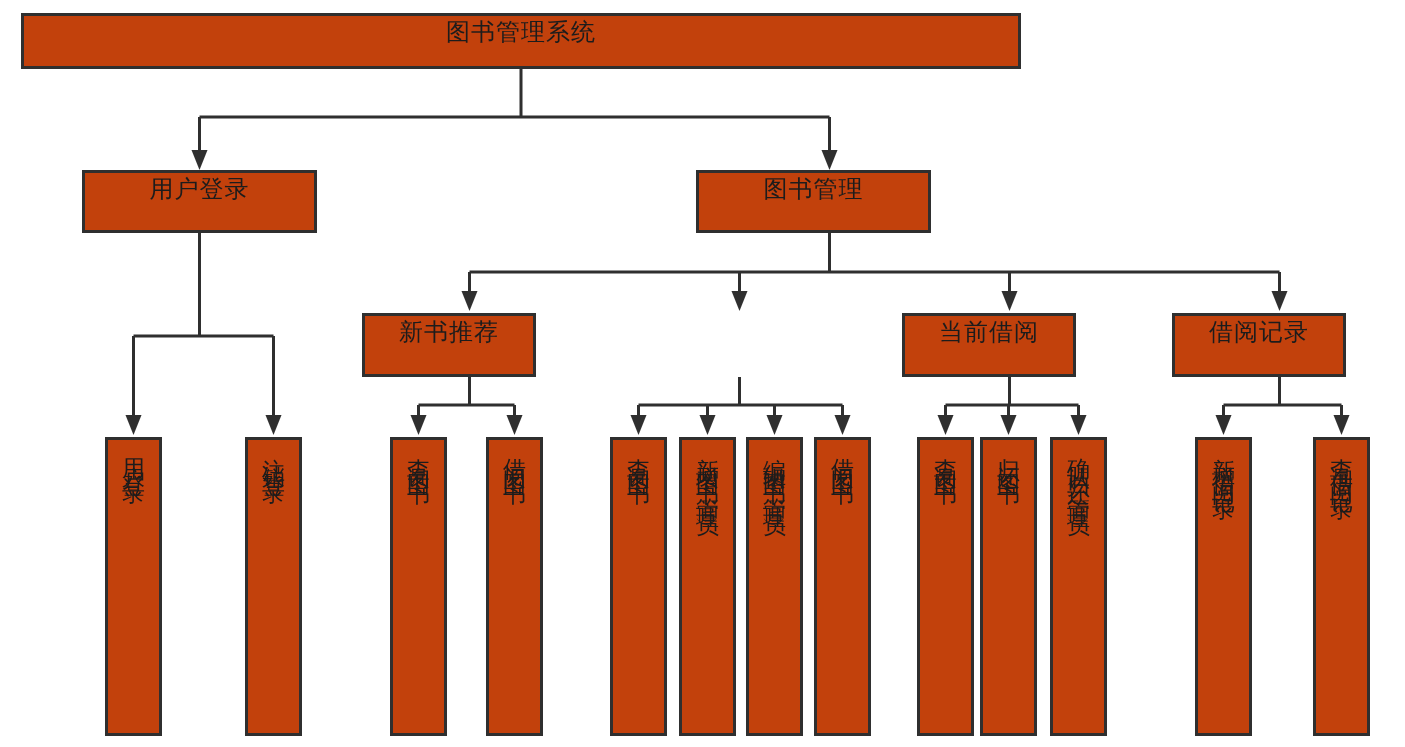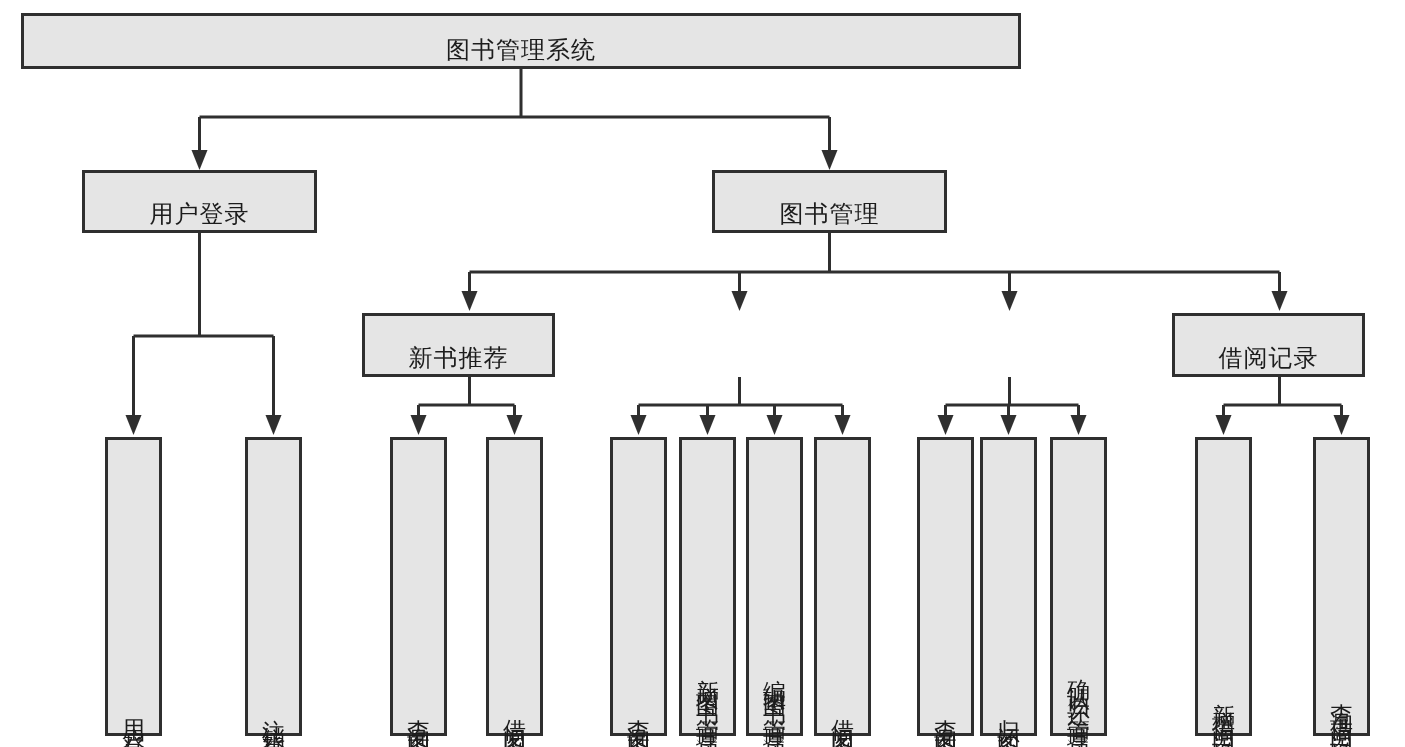--- a/index.html
+++ b/index.html
@@ -13,41 +13,41 @@
   }
   .connectors {
     position: absolute;
     left: 0; top: 0;
     width: 1405px; height: 747px;
     z-index: 1;
   }
   .node {
     position: absolute;
     box-sizing: border-box;
-    background: #e5e5e5;
+    background: #c2410c;
     border: 3px solid #2f2f2f;
     display: flex;
-    align-items: flex-end;
+    align-items: flex-start;
     justify-content: center;
     z-index: 2;
     color: #1c1c1c;
     font-family: Liberation Serif, serif;
   }
   .node-root {
     left: 21px; top: 13px;
     width: 1000px; height: 56px;
     font-size: 24px;
     letter-spacing: 1px;
   }
   .node-l2 {
     top: 170px; width: 235px; height: 63px;
     font-size: 24px; letter-spacing: 1px;
   }
   .node-l3 {
-    top: 313px; width: 193px; height: 64px;
+    top: 313px; width: 174px; height: 64px;
     font-size: 24px; letter-spacing: 1px;
   }
   .node-leaf {
     top: 437px; width: 57px; height: 299px;
   }
   .vtext {
     writing-mode: vertical-rl;
     text-orientation: mixed;
     font-size: 23px;
     letter-spacing: 8px;
@@ -134,27 +134,30 @@
     </g>
   </svg>
 
   <div class="node node-root">
     <span>图书管理系统</span>
   </div>
 
   <div class="node node-l2" style="left:82px">
     <span>用户登录</span>
   </div>
-  <div class="node node-l2" style="left:712px">
+  <div class="node node-l2" style="left:696px">
     <span>图书管理</span>
   </div>
 
   <div class="node node-l3" style="left:362px">
     <span>新书推荐</span>
   </div>
+  <div class="node node-l3" style="left:902px">
+    <span>当前借阅</span>
+  </div>
   <div class="node node-l3" style="left:1172px">
     <span>借阅记录</span>
   </div>
 
   <div class="node node-leaf" style="left:105px">
     <span class="vtext">用户登录</span>
   </div>
   <div class="node node-leaf" style="left:245px">
     <span class="vtext">注销登录</span>
   </div>

